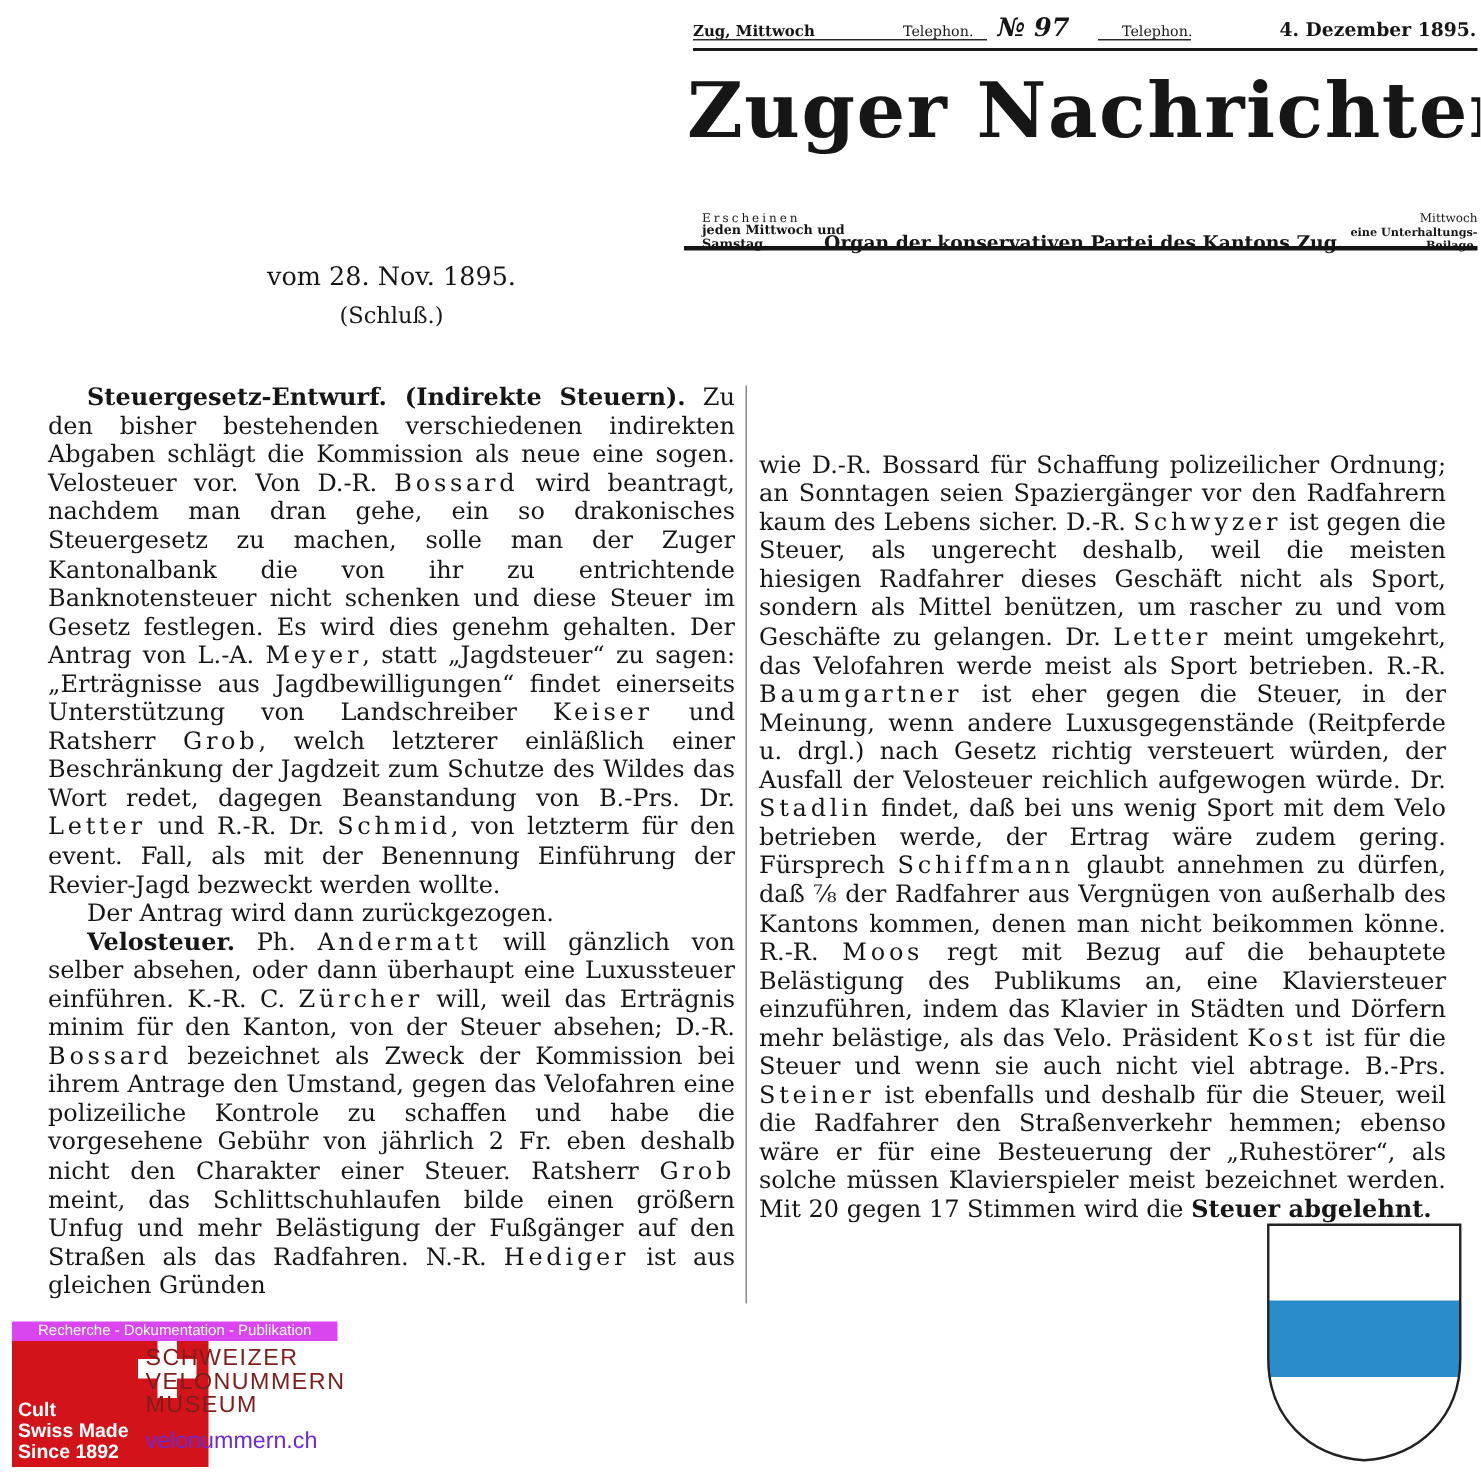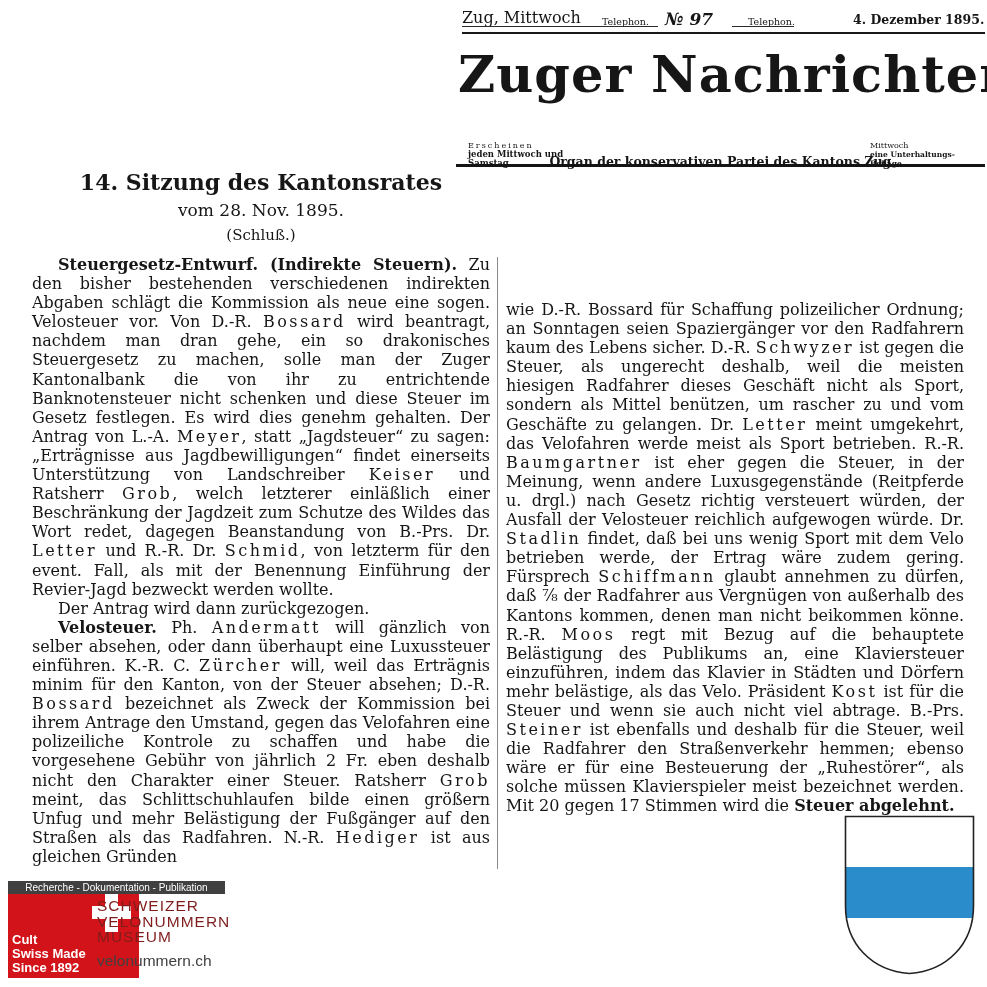--- a/index.html
+++ b/index.html
@@ -3,39 +3,39 @@
 <meta charset="utf-8">
 <style>
   html,body{margin:0;padding:0;background:#ffffff;}
   .page{
     position:relative;width:987px;height:987px;background:#ffffff;overflow:hidden;
     font-family:"DejaVu Serif", serif;color:#161616;
   }
   
   .header-strip{position:absolute;left:462px;top:6px;width:523px;height:26px;border-bottom:2px solid #191919;}
   .header-strip .h-item{position:absolute;bottom:5px;white-space:nowrap;}
-  .h-dateline-left{left:0;font-size:16px;font-weight:normal;}
+  .h-dateline-left{left:0;font-size:10px;font-weight:bold;}
   .h-tel-left{left:140px;font-size:9.5px;}
   .h-issue{left:203px;font-size:17px;font-weight:bold;font-style:italic;bottom:3px !important;}
   .h-tel-right{left:286px;font-size:9.5px;}
   .h-dateline-right{left:391px;font-size:12.5px;font-weight:bold;}
   .h-rule-a{position:absolute;left:0;width:196px;top:20px;height:1px;background:#2a2a2a;}
   .h-rule-b{position:absolute;left:270px;width:62px;top:20px;height:1px;background:#2a2a2a;}
   
   .masthead-title{position:absolute;left:458px;top:36px;width:529px;text-align:center;
     font-size:51px;font-weight:bold;letter-spacing:1px;line-height:76px;white-space:nowrap;}
   .masthead-subtitle{position:absolute;left:458px;top:112px;width:529px;text-align:center;
     font-size:20px;font-weight:bold;}
   .info-row{position:absolute;left:458px;top:139px;width:529px;height:24px;}
   .info-left{position:absolute;left:10px;top:2px;width:120px;text-align:left;line-height:9px;}
   .info-left .l1{font-size:8px;letter-spacing:2px;}
   .info-left .l2{font-size:8.5px;font-weight:bold;}
   .info-center{position:absolute;left:50%;transform:translateX(-50%);top:15px;white-space:nowrap;
     font-size:12.5px;font-weight:bold;}
-  .info-right{position:absolute;right:2px;top:2px;width:115px;text-align:left;line-height:9px;}
+  .info-right{position:absolute;right:2px;top:2px;width:115px;text-align:right;line-height:9px;}
   .info-right .l1{font-size:8px;}
   .info-right .l2{font-size:7.5px;font-weight:bold;}
   .masthead-rule{position:absolute;left:456px;top:164px;width:529px;height:3px;background:#141414;}
   
   .article-heading{position:absolute;left:32px;top:170px;width:458px;text-align:center;}
   .article-title{font-size:22px;font-weight:bold;margin:0;line-height:25px;}
   .article-date{font-size:17px;margin:5px 0 0 0;}
   .article-note{font-size:15px;margin:6px 0 15px 0;}
   
   .col{position:absolute;top:255px;width:458px;font-size:16px;line-height:19.1px;text-align:justify;}
@@ -85,54 +85,53 @@
     </div>
     <div class="info-center">Organ der konservativen Partei des Kantons Zug.</div>
     <div class="info-right">
       <div class="l1">Mittwoch</div>
       <div class="l2">eine Unterhaltungs-Beilage.</div>
     </div>
   </div>
   <div class="masthead-rule"></div>
 
   <div class="article-heading">
-    <h1 class="article-title">14. Sitzung des Kantonsrates</h1>
     <div class="article-date">vom 28. Nov. 1895.</div>
     <div class="article-note">(Schluß.)</div>
   </div>
 
   <div class="col col-left" id="col-left">
       <p class="body-para"><span class="seg-bold">Steuergesetz-Entwurf. (Indirekte Steuern).</span><span> Zu den bisher bestehenden verschiedenen indirekten Abgaben schlägt die Kommission als neue eine sogen. Velosteuer vor. Von D.-R. </span><span class="seg-sperr">Bossard</span><span> wird beantragt, nachdem man dran gehe, ein so drakonisches Steuergesetz zu machen, solle man der Zuger Kantonalbank die von ihr zu entrichtende Banknotensteuer nicht schenken und diese Steuer im Gesetz festlegen. Es wird dies genehm gehalten. Der Antrag von L.-A. </span><span class="seg-sperr">Meyer</span><span>, statt „Jagdsteuer“ zu sagen: „Erträgnisse aus Jagdbewilligungen“ findet einerseits Unterstützung von Landschreiber </span><span class="seg-sperr">Keiser</span><span> und Ratsherr </span><span class="seg-sperr">Grob</span><span>, welch letzterer einläßlich einer Beschränkung der Jagdzeit zum Schutze des Wildes das Wort redet, dagegen Beanstandung von B.-Prs. Dr. </span><span class="seg-sperr">Letter</span><span> und R.-R. Dr. </span><span class="seg-sperr">Schmid</span><span>, von letzterm für den event. Fall, als mit der Benennung Einführung der Revier-Jagd bezweckt werden wollte.</span></p>
       <p class="body-para"><span>Der Antrag wird dann zurückgezogen.</span></p>
       <p class="body-para"><span class="seg-bold">Velosteuer.</span><span> Ph. </span><span class="seg-sperr">Andermatt</span><span> will gänzlich von selber absehen, oder dann überhaupt eine Luxussteuer einführen. K.-R. C. </span><span class="seg-sperr">Zürcher</span><span> will, weil das Erträgnis minim für den Kanton, von der Steuer absehen; D.-R. </span><span class="seg-sperr">Bossard</span><span> bezeichnet als Zweck der Kommission bei ihrem Antrage den Umstand, gegen das Velofahren eine polizeiliche Kontrole zu schaffen und habe die vorgesehene Gebühr von jährlich 2 Fr. eben deshalb nicht den Charakter einer Steuer. Ratsherr </span><span class="seg-sperr">Grob</span><span> meint, das Schlittschuhlaufen bilde einen größern Unfug und mehr Belästigung der Fußgänger auf den Straßen als das Radfahren. N.-R. </span><span class="seg-sperr">Hediger</span><span> ist aus gleichen Gründen</span></p>
     </div>
   <div class="col col-right" id="col-right">
       <p class="body-para no-indent"><span>wie D.-R. Bossard für Schaffung polizeilicher Ordnung; an Sonntagen seien Spaziergänger vor den Radfahrern kaum des Lebens sicher. D.-R. </span><span class="seg-sperr">Schwyzer</span><span> ist gegen die Steuer, als ungerecht deshalb, weil die meisten hiesigen Radfahrer dieses Geschäft nicht als Sport, sondern als Mittel benützen, um rascher zu und vom Geschäfte zu gelangen. Dr. </span><span class="seg-sperr">Letter</span><span> meint umgekehrt, das Velofahren werde meist als Sport betrieben. R.-R. </span><span class="seg-sperr">Baumgartner</span><span> ist eher gegen die Steuer, in der Meinung, wenn andere Luxusgegenstände (Reitpferde u. drgl.) nach Gesetz richtig versteuert würden, der Ausfall der Velosteuer reichlich aufgewogen würde. Dr. </span><span class="seg-sperr">Stadlin</span><span> findet, daß bei uns wenig Sport mit dem Velo betrieben werde, der Ertrag wäre zudem gering. Fürsprech </span><span class="seg-sperr">Schiffmann</span><span> glaubt annehmen zu dürfen, daß ⁷⁄₈ der Radfahrer aus Vergnügen von außerhalb des Kantons kommen, denen man nicht beikommen könne. R.-R. </span><span class="seg-sperr">Moos</span><span> regt mit Bezug auf die behauptete Belästigung des Publikums an, eine Klaviersteuer einzuführen, indem das Klavier in Städten und Dörfern mehr belästige, als das Velo. Präsident </span><span class="seg-sperr">Kost</span><span> ist für die Steuer und wenn sie auch nicht viel abtrage. B.-Prs. </span><span class="seg-sperr">Steiner</span><span> ist ebenfalls und deshalb für die Steuer, weil die Radfahrer den Straßenverkehr hemmen; ebenso wäre er für eine Besteuerung der „Ruhestörer“, als solche müssen Klavierspieler meist bezeichnet werden. Mit 20 gegen 17 Stimmen wird die </span><span class="seg-bold">Steuer abgelehnt.</span></p>
     </div>
   <div class="column-rule"></div>
 
   <div class="footer-logo">
-    <div class="gray-bar" style="background: #404040;">Recherche - Dokumentation - Publikation</div>
+    <div class="gray-bar" style="background: #d946ef;">Recherche - Dokumentation - Publikation</div>
     <div class="red-badge" style="background: rgb(210, 20, 26); padding-left: 48px;">
       <div class="swiss-cross">
         <div class="bar-v"></div>
         <div class="bar-h"></div>
       </div>
       <div class="badge-text">
         <div>Cult</div>
         <div>Swiss Made</div>
         <div>Since 1892</div>
       </div>
     </div>
     <div class="museum-title" style="color: #7f1d1d;">
       <div>SCHWEIZER</div>
       <div>VELONUMMERN</div>
       <div>MUSEUM</div>
     </div>
-    <div class="museum-url" style="color: #404040;">velonummern.ch</div>
+    <div class="museum-url" style="color: #6d28d9;">velonummern.ch</div>
   </div>
 
   <svg class="zug-shield" width="133" height="163" viewBox="0 0 133 163">
     <defs>
       <clipPath id="shieldClip">
         <path d="M2.5,2.5 H130.5 V92 C130.5,130 104,157 66.5,159.5 C29,157 2.5,130 2.5,92 Z"></path>
       </clipPath>
     </defs>
     <path d="M2.5,2.5 H130.5 V92 C130.5,130 104,157 66.5,159.5 C29,157 2.5,130 2.5,92 Z" stroke="none" fill="#ffffff"></path>
     <rect x="0" y="53" width="133" height="51" clip-path="url(#shieldClip)" fill="#2b8ccb"></rect>

